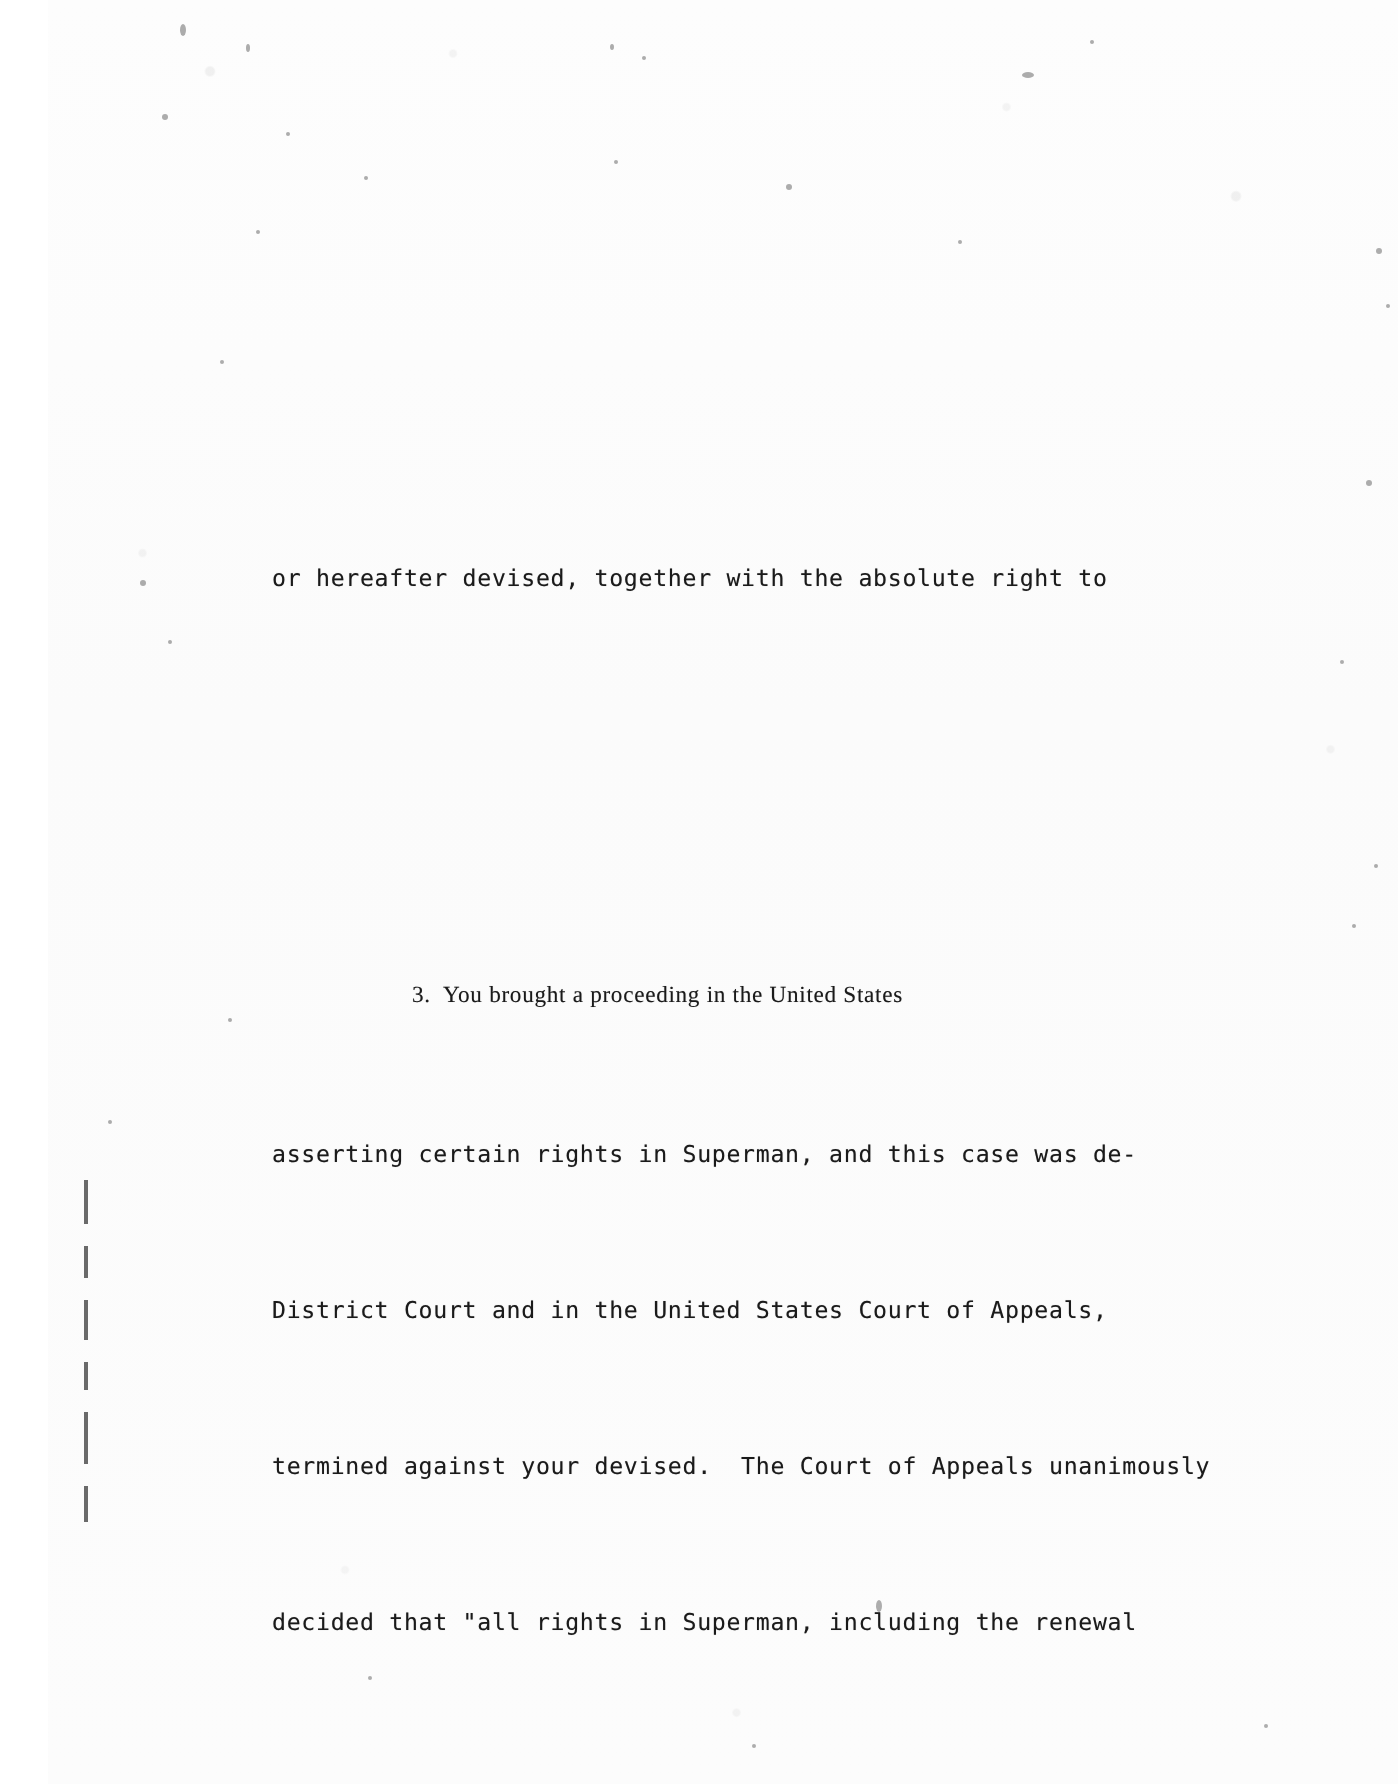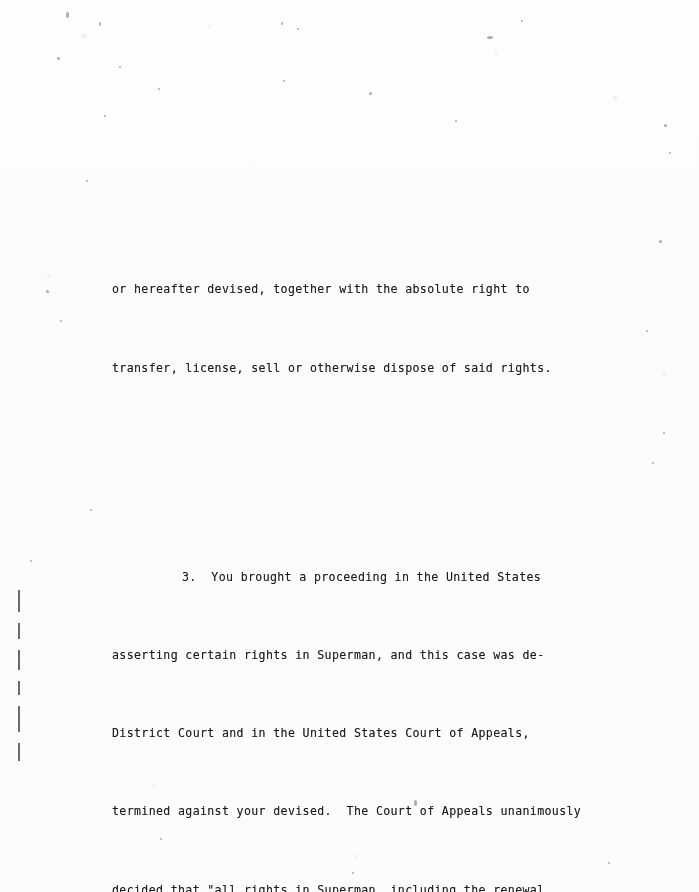--- a/index.html
+++ b/index.html
@@ -22,20 +22,21 @@
     background:
       radial-gradient(circle at 12% 4%, rgba(0,0,0,0.05) 0 2px, transparent 3px),
       radial-gradient(circle at 30% 3%, rgba(0,0,0,0.04) 0 1.5px, transparent 2.5px),
       radial-gradient(circle at 71% 6%, rgba(0,0,0,0.04) 0 1.5px, transparent 2.5px),
       radial-gradient(circle at 88% 11%, rgba(0,0,0,0.05) 0 2px, transparent 3px),
       radial-gradient(circle at 7% 31%, rgba(0,0,0,0.04) 0 1.5px, transparent 2.5px),
       radial-gradient(circle at 95% 42%, rgba(0,0,0,0.04) 0 1.5px, transparent 2.5px),
       radial-gradient(circle at 51% 96%, rgba(0,0,0,0.04) 0 1.5px, transparent 2.5px),
       radial-gradient(circle at 22% 88%, rgba(0,0,0,0.03) 0 1.5px, transparent 2.5px),
       linear-gradient(180deg, #fdfdfd 0%, #fbfbfb 40%, #fcfcfc 100%);
+    margin-left: 24px;
   }
 
   
   .speckles {
     position: absolute;
     inset: 0;
     pointer-events: none;
     opacity: 0.55;
   }
   .sp {
@@ -72,21 +73,21 @@
     white-space: pre-wrap;
   }
 
   .para {
     margin: 0;
     text-align: left;
   }
   .para + .para {
     margin-top: 0;
   }
-  .indent-1 { text-indent: 70px; }
+  .indent-1 { text-indent: 70px; font-family: Liberation Serif, serif; }
 
   .para span.ln {
     display: block;
   }
 
   
   .body-text {
     text-shadow: 0 0 0.4px rgba(0,0,0,0.35);
   }
 </style>
@@ -132,21 +133,20 @@
     <i style="height:20px;"></i>
     <i style="height:14px;"></i>
     <i style="height:26px;"></i>
     <i style="height:18px;"></i>
   </div>
 
   <div class="body-text">
 
     <p class="para">
       <span class="ln">or hereafter devised, together with the absolute right to</span>
-      <span class="ln">transfer, license, sell or otherwise dispose of said rights.</span>
     </p>
 
     <p class="para">
       <span class="ln indent-1">3.  You brought a proceeding in the United States</span>
       <span class="ln">asserting certain rights in Superman, and this case was de-</span>
       <span class="ln">District Court and in the United States Court of Appeals,</span>
       <span class="ln">termined against your devised.  The Court of Appeals unanimously</span>
       <span class="ln">decided that "all rights in Superman, including the renewal</span>
       
       

